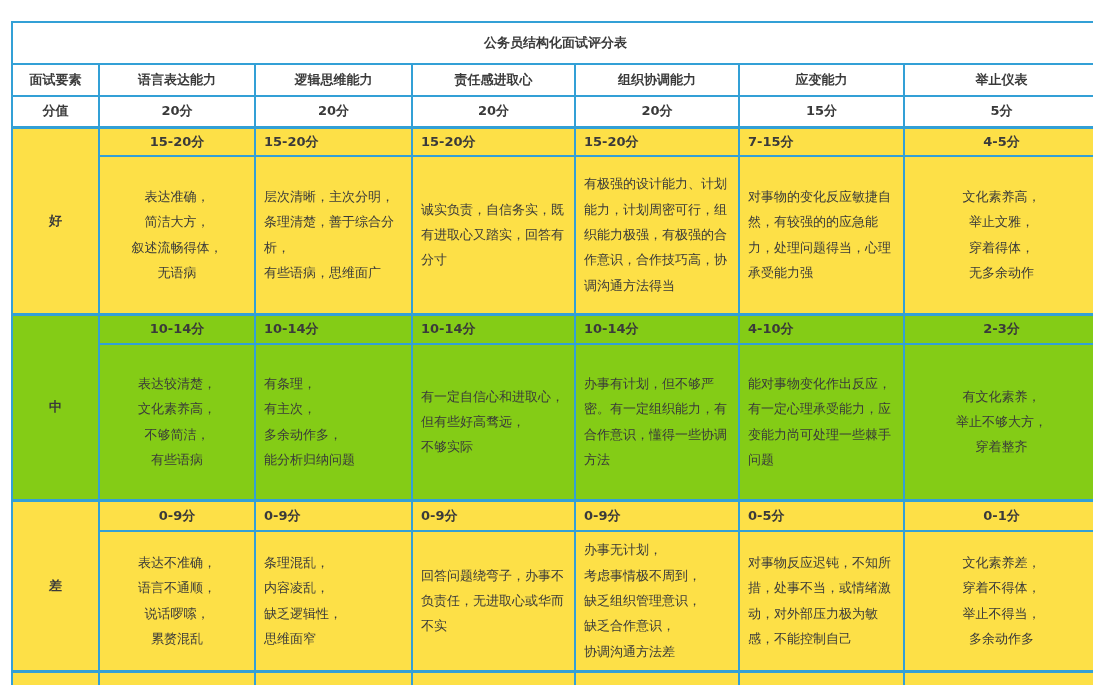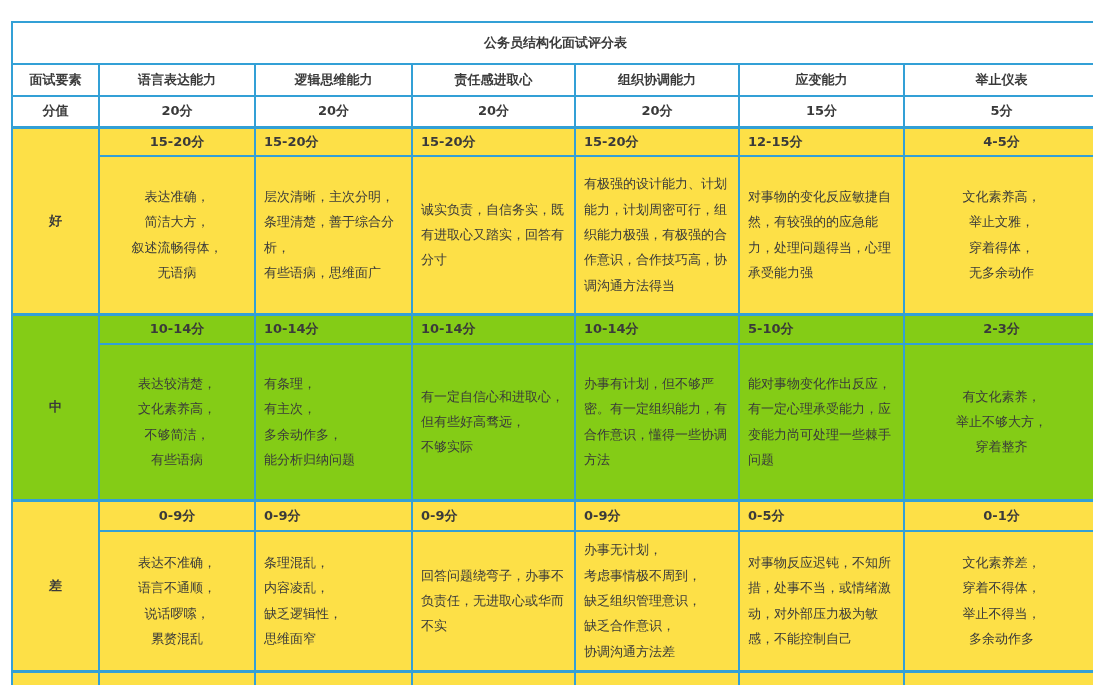--- a/index.html
+++ b/index.html
@@ -108,21 +108,21 @@
       <td class="points-cell">15分</td>
       <td class="points-cell">5分</td>
     </tr>
 
     <tr class="sec-start" style="height:29px">
       <td class="rating-cell bg-blue" rowspan="2">好</td>
       <td class="score-cell ac bg-blue">15-20分</td>
       <td class="score-cell al bg-blue">15-20分</td>
       <td class="score-cell al bg-blue">15-20分</td>
       <td class="score-cell al bg-blue">15-20分</td>
-      <td class="score-cell al bg-blue">12-15分</td>
+      <td class="score-cell al bg-blue">7-15分</td>
       <td class="score-cell ac bg-blue">4-5分</td>
     </tr>
     <tr style="height:158px">
       <td class="desc-cell ac bg-blue">表达准确，
 简洁大方，
 叙述流畅得体，
 无语病</td>
       <td class="desc-cell al bg-blue">层次清晰，主次分明，
 条理清楚，善于综合分析，
 有些语病，思维面广</td>
@@ -134,21 +134,21 @@
 穿着得体，
 无多余动作</td>
     </tr>
 
     <tr class="sec-start" style="height:30px">
       <td class="rating-cell bg-white" rowspan="2">中</td>
       <td class="score-cell ac bg-white">10-14分</td>
       <td class="score-cell al bg-white">10-14分</td>
       <td class="score-cell al bg-white">10-14分</td>
       <td class="score-cell al bg-white">10-14分</td>
-      <td class="score-cell al bg-white">5-10分</td>
+      <td class="score-cell al bg-white">4-10分</td>
       <td class="score-cell ac bg-white">2-3分</td>
     </tr>
     <tr style="height:156px">
       <td class="desc-cell ac bg-white">表达较清楚，
 文化素养高，
 不够简洁，
 有些语病</td>
       <td class="desc-cell al bg-white">有条理，
 有主次，
 多余动作多，

